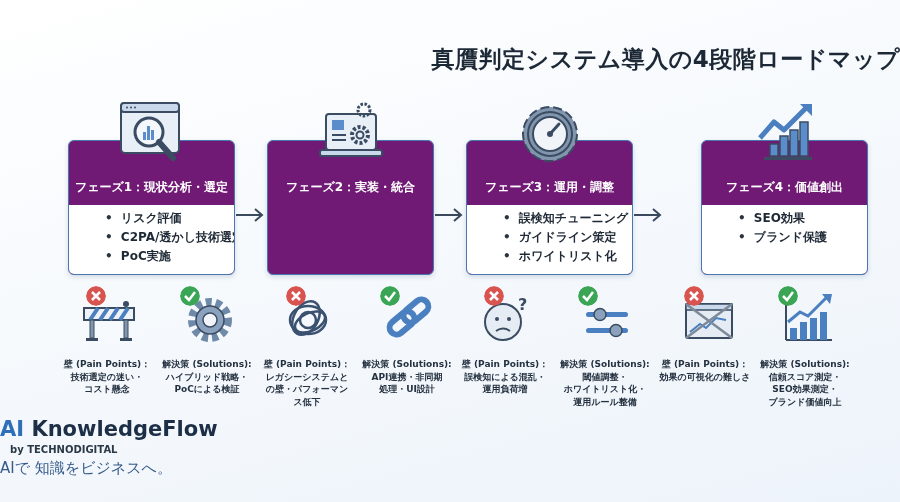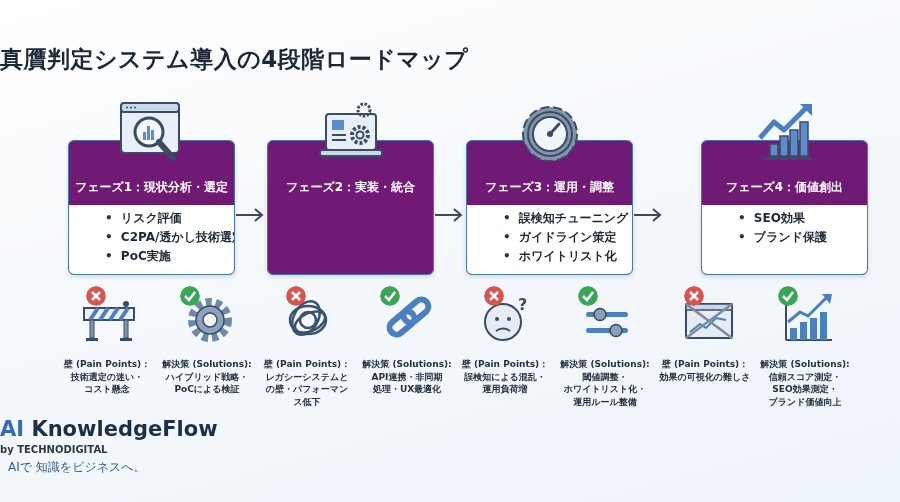--- a/index.html
+++ b/index.html
@@ -5,21 +5,21 @@
   * { box-sizing: border-box; margin: 0; padding: 0; }
   html, body { width: 900px; height: 502px; overflow: hidden; }
   body {
     font-family: "DejaVu Sans", "Liberation Sans", sans-serif;
     background: linear-gradient(165deg, #ffffff 0%, #f7fafd 40%, #edf3fa 100%);
     color: #1f2b3a;
     position: relative;
   }
   .title {
     position: absolute; top: 44px; left: 0; width: 900px;
-    text-align: left; font-size: 23px; font-weight: bold; color: #1c2836;
+    text-align: right; font-size: 23px; font-weight: bold; color: #1c2836;
     letter-spacing: 0.5px;
   }
   .phases { position: absolute; top: 100px; left: 0; width: 900px; height: 180px; }
   .phase {
     position: absolute; top: 0; width: 167px; height: 177px;
   }
   .phase-icon {
     position: absolute; top: 0; left: 50%; transform: translateX(-50%);
     width: 78px; height: 70px; z-index: 2;
   }
@@ -51,22 +51,22 @@
   .pp-text {
     margin-top: 14px; font-size: 9px; font-weight: bold; color: #243140; line-height: 12.5px;
   }
   .badge {
     position: absolute; top: -2px; left: 0; width: 20px; height: 20px; border-radius: 50%;
     z-index: 3;
   }
   .brand { position: absolute; top: 417px; left: 0; width: 724px; text-align: left; }
   .brand-name { font-size: 21px; font-weight: bold; color: #1d2f47; }
   .brand-ai { color: #2f6fba; }
-  .brand-by { font-size: 10px; font-weight: bold; color: #2b3846; margin-top: 3px; }
-  .brand-tag { font-size: 12px; color: #355b8a; margin-top: 4px; margin-left: 8px; }
+  .brand-by { font-size: 10px; font-weight: bold; color: #2b3846; margin-top: 3px; padding-left: 10px; }
+  .brand-tag { font-size: 15px; color: #355b8a; margin-top: 4px; }
 </style>
 </head>
 <body>
 
 <div class="title">真贋判定システム導入の4段階ロードマップ</div>
 
 <div class="phases">
 
   <div class="phase" style="left:68px;">
     <div class="phase-card">
@@ -231,21 +231,21 @@
           <path d="M5 10 L9 14 L15 6" fill="none" stroke="#fff" stroke-width="2.5"></path>
       </svg>
       <svg viewBox="0 0 70 56" width="70" height="56">
         <rect x="16" y="28" width="28" height="14" rx="7" fill="none" stroke="#4a7fc0" stroke-width="6" transform="rotate(-40 30 35)"></rect>
         <rect x="30" y="16" width="28" height="14" rx="7" fill="none" stroke="#4a7fc0" stroke-width="6" transform="rotate(-40 44 23)"></rect>
       </svg>
     </div>
     <div class="pp-text">
       <div>解決策 (Solutions):</div>
       <div>API連携・非同期</div>
-      <div>処理・UX最適化</div>
+      <div>処理・UI設計</div>
     </div>
   </div>
 </div>
 
 <div class="pp" style="left:455px;">
   <div class="pp-col" style="left:0;">
     <div class="pp-icon">
       <svg class="badge" style="left:14px;" viewBox="0 0 20 20">
         <circle cx="10" cy="10" r="10" fill="#d9534f"></circle>
           <path d="M6 6 L14 14 M14 6 L6 14" stroke="#fff" stroke-width="2.5"></path>

